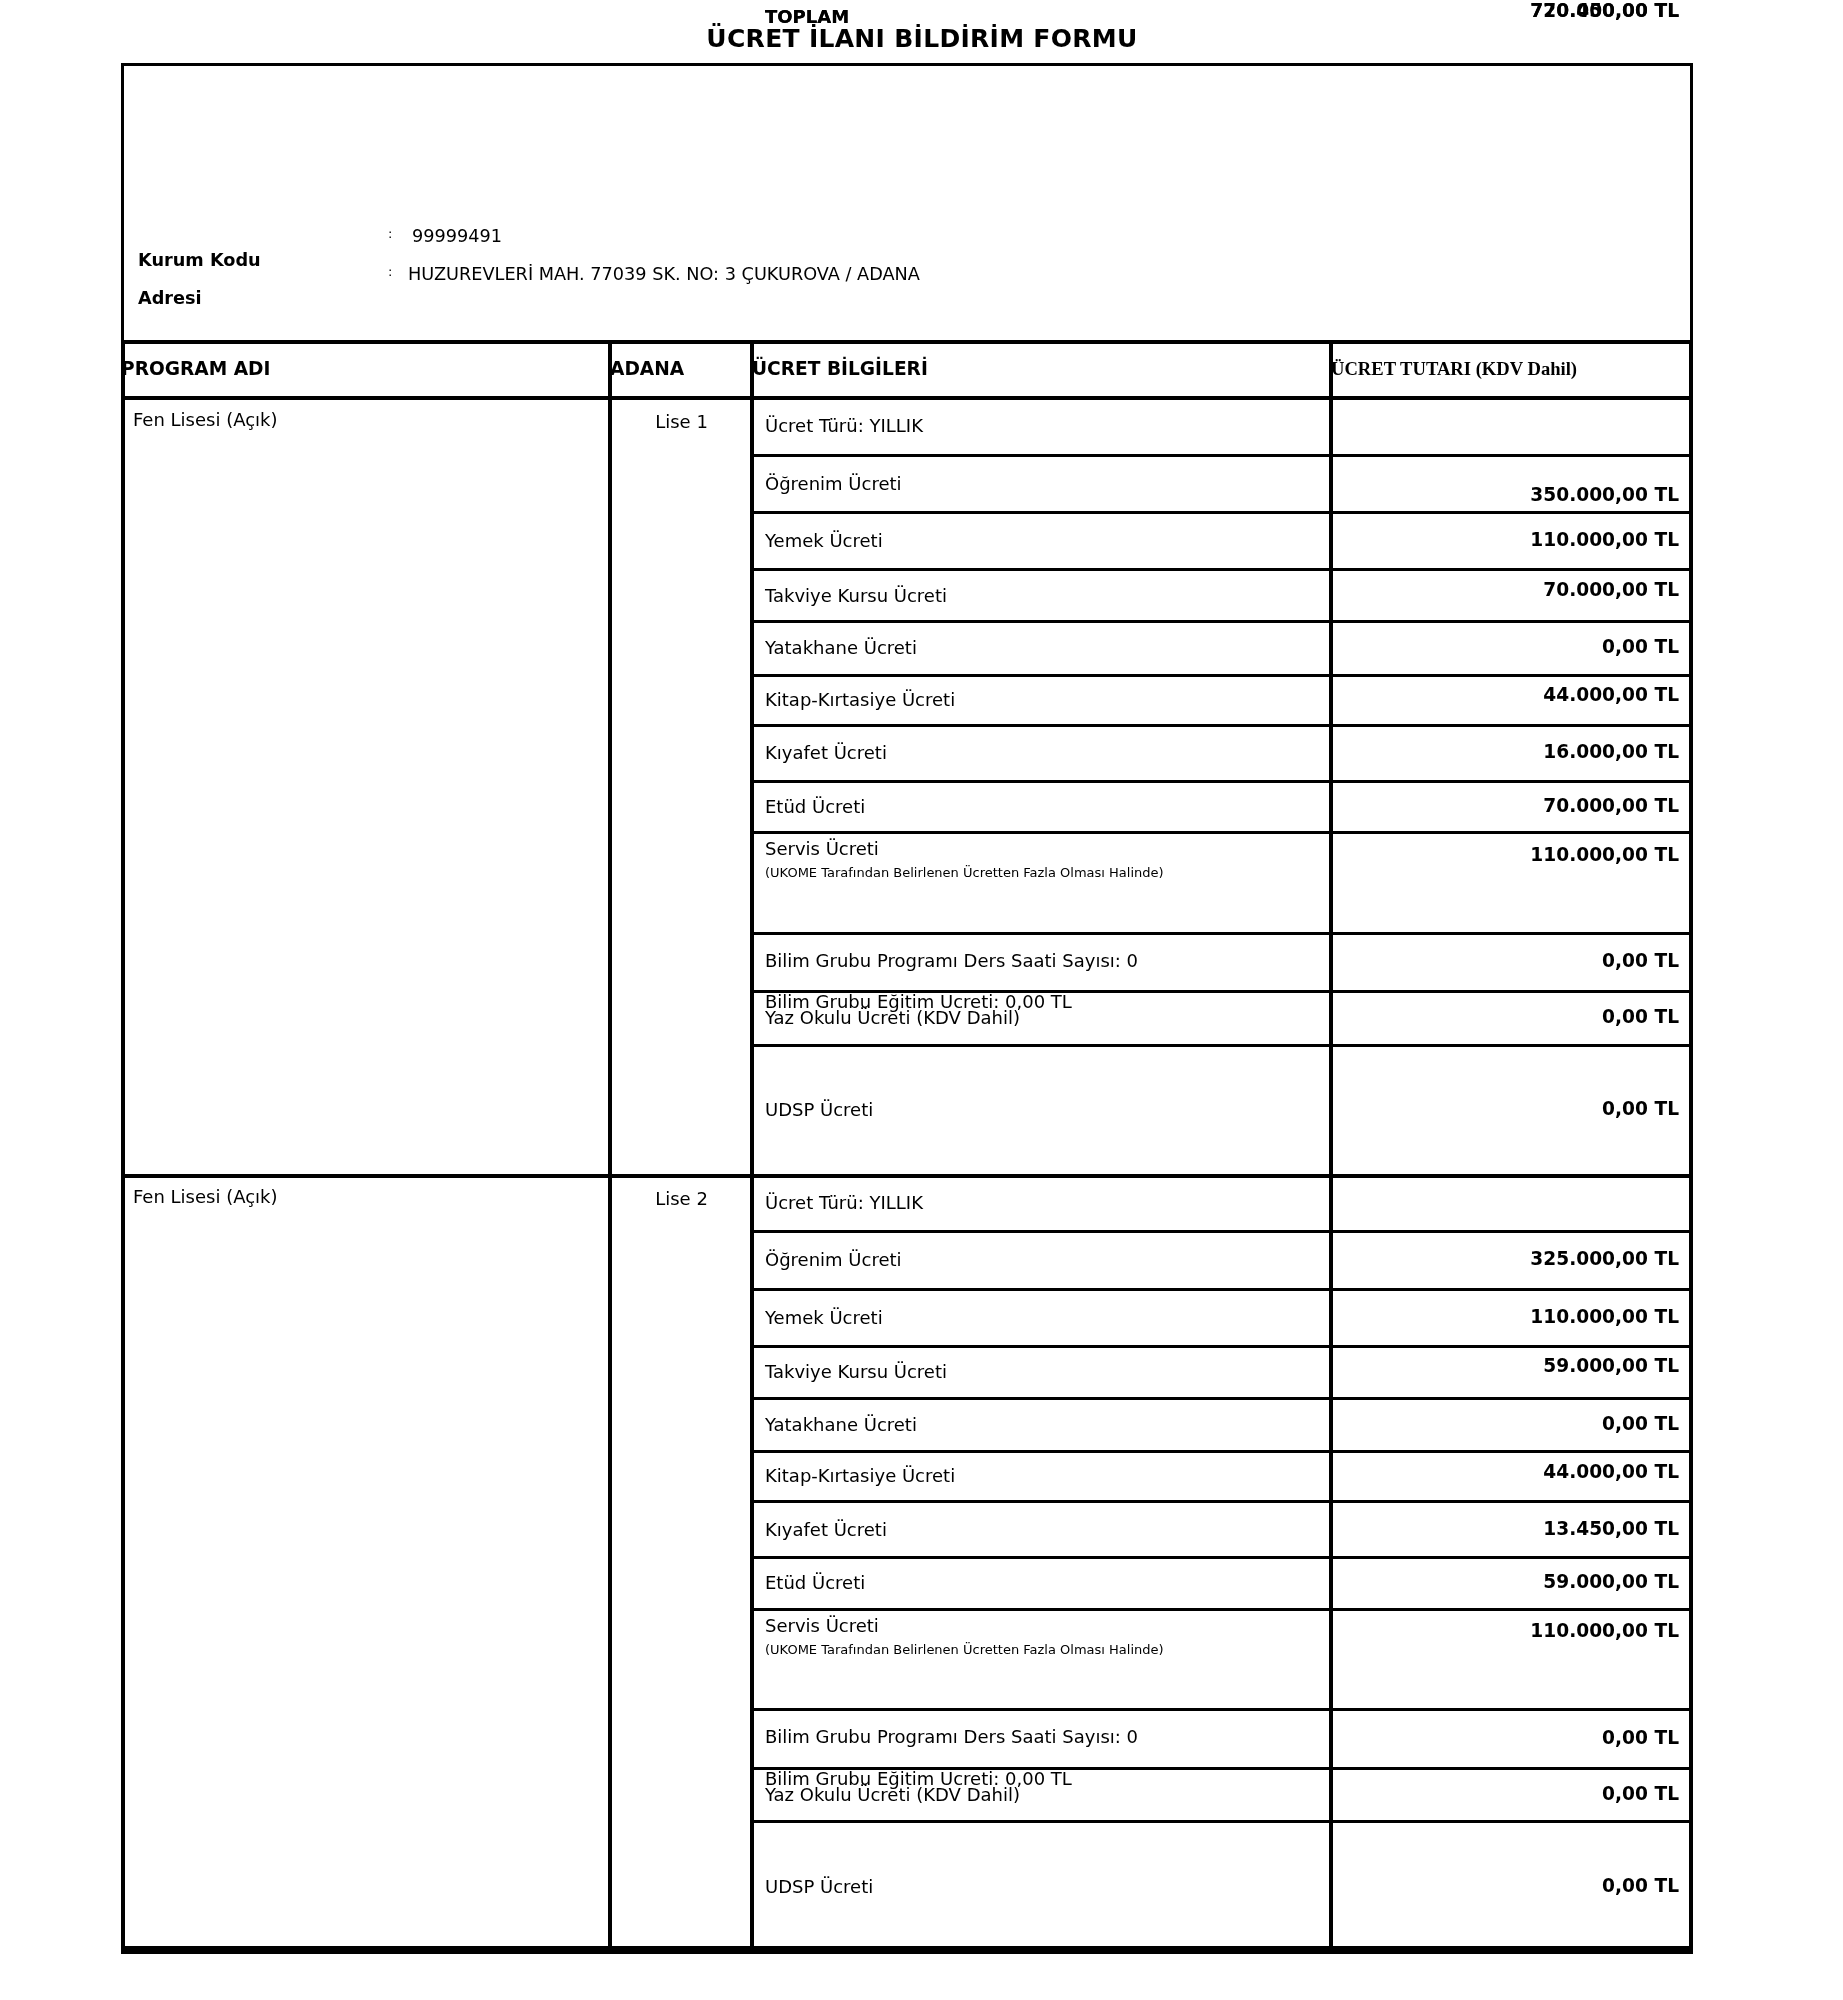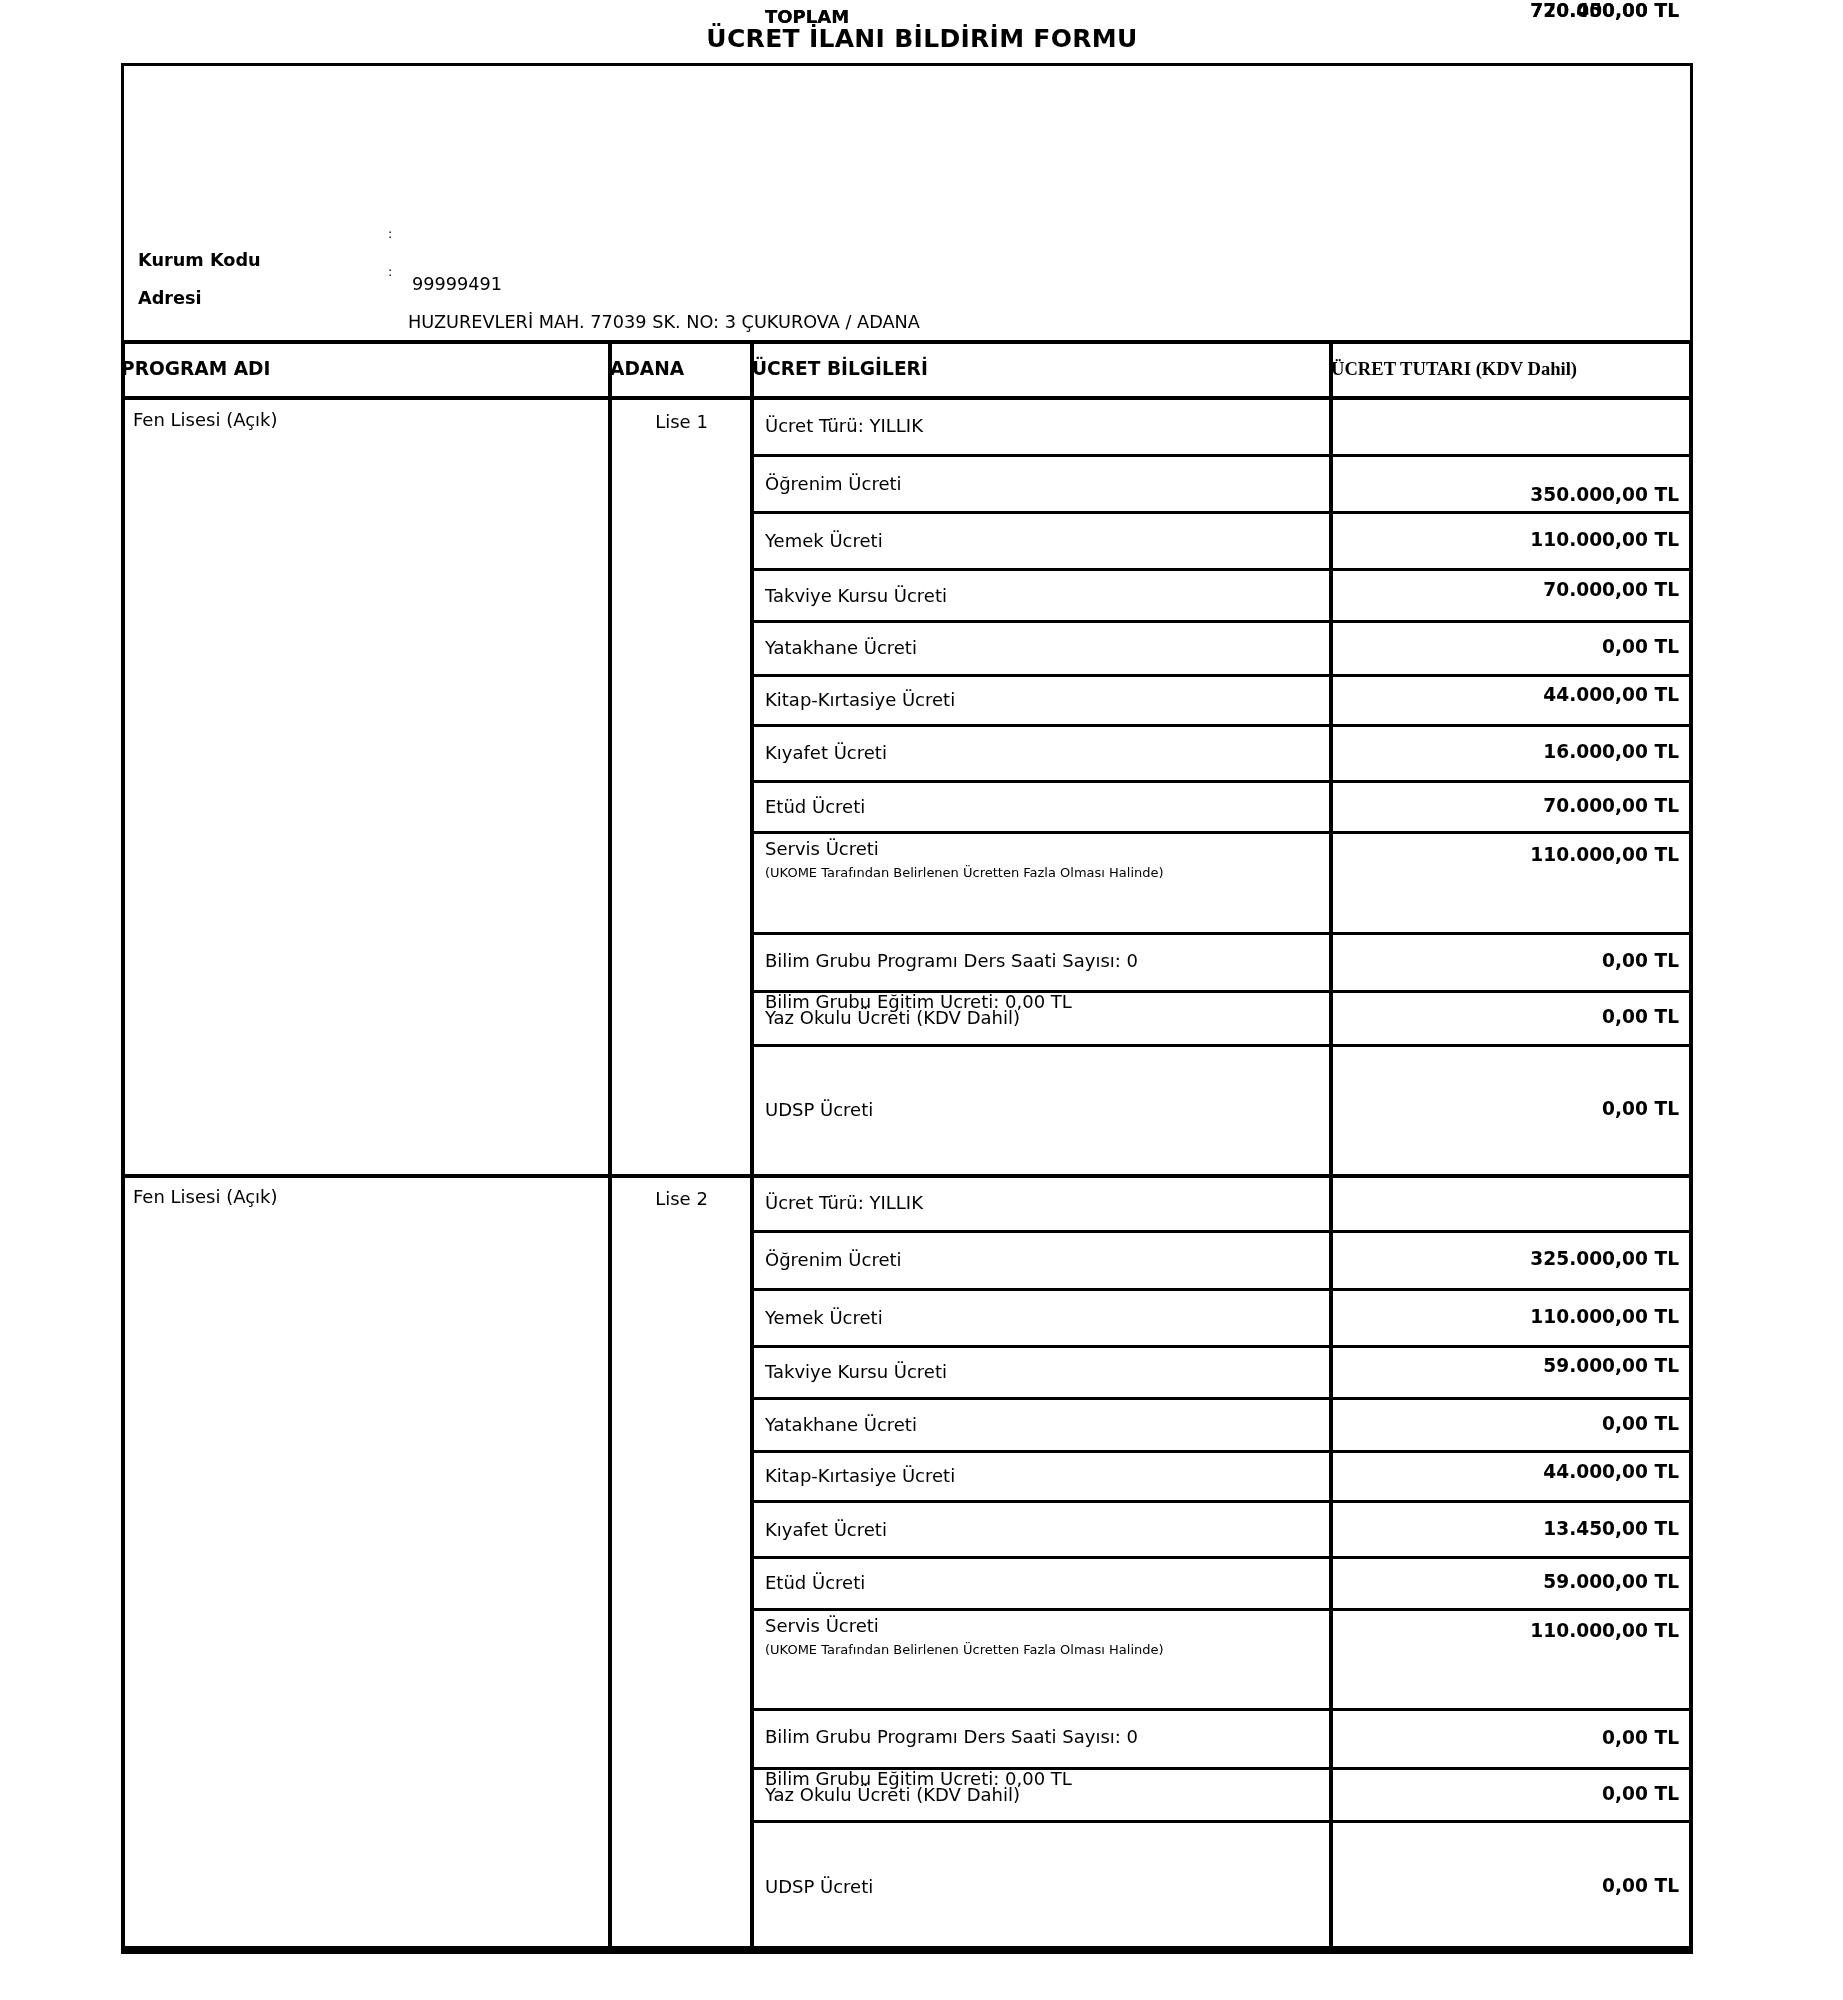--- a/index.html
+++ b/index.html
@@ -17,21 +17,21 @@
   }
   .school-name, .year-line {
     position: absolute; left: 0; width: 100%; text-align: center;
     font-weight: bold; font-size: 18.6px;
   }
   .school-name { top: 48px; }
   .year-line { top: 89px; }
   .info-row { position: absolute; left: 14px; font-size: 17.7px; }
   .info-row .lbl { position: absolute; left: 0; font-weight: bold; white-space: nowrap; margin-top: 24px; }
   .info-row .colon { position: absolute; left: 250px; font-size: 13px; }
-  .info-row .val { position: absolute; left: 270px; white-space: nowrap; margin-top: 48px; }
+  .info-row .val { position: absolute; left: 270px; white-space: nowrap; }
   .info-kurum { top: 160px; }
   .info-kurum .val { left: 274px; }
   .info-adres { top: 198px; }
 
   
   .hline { position: absolute; background: #000; }
   .vline { position: absolute; background: #000; }
   .cell-text { position: absolute; font-size: 18px; white-space: nowrap; }
   .hdr { font-weight: bold; font-size: 18.6px; }
   .amt { font-weight: bold; text-align: right; font-size: 18.6px; }

